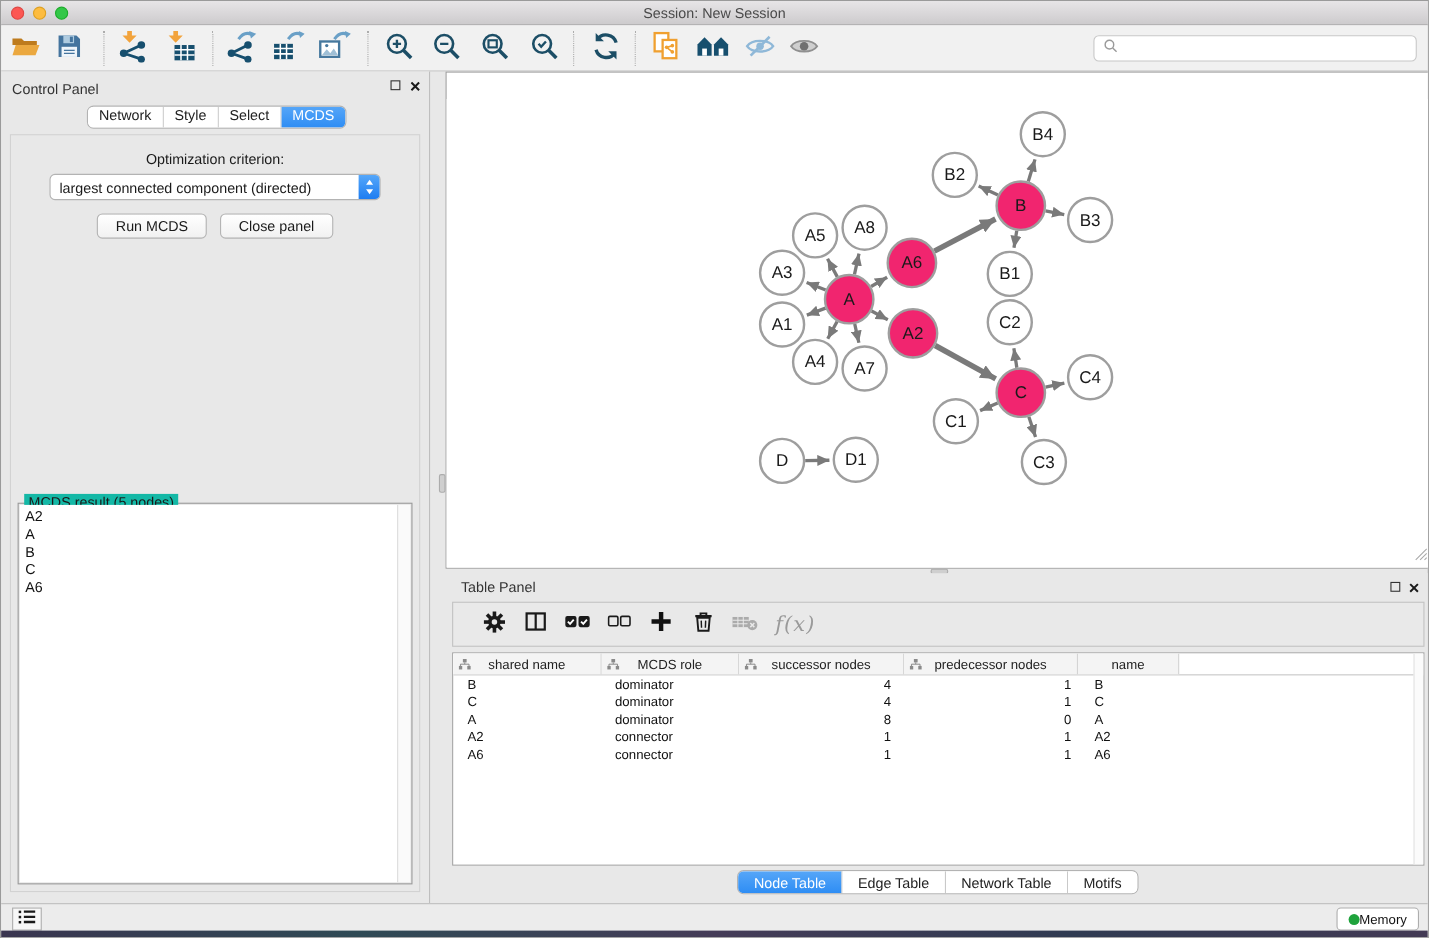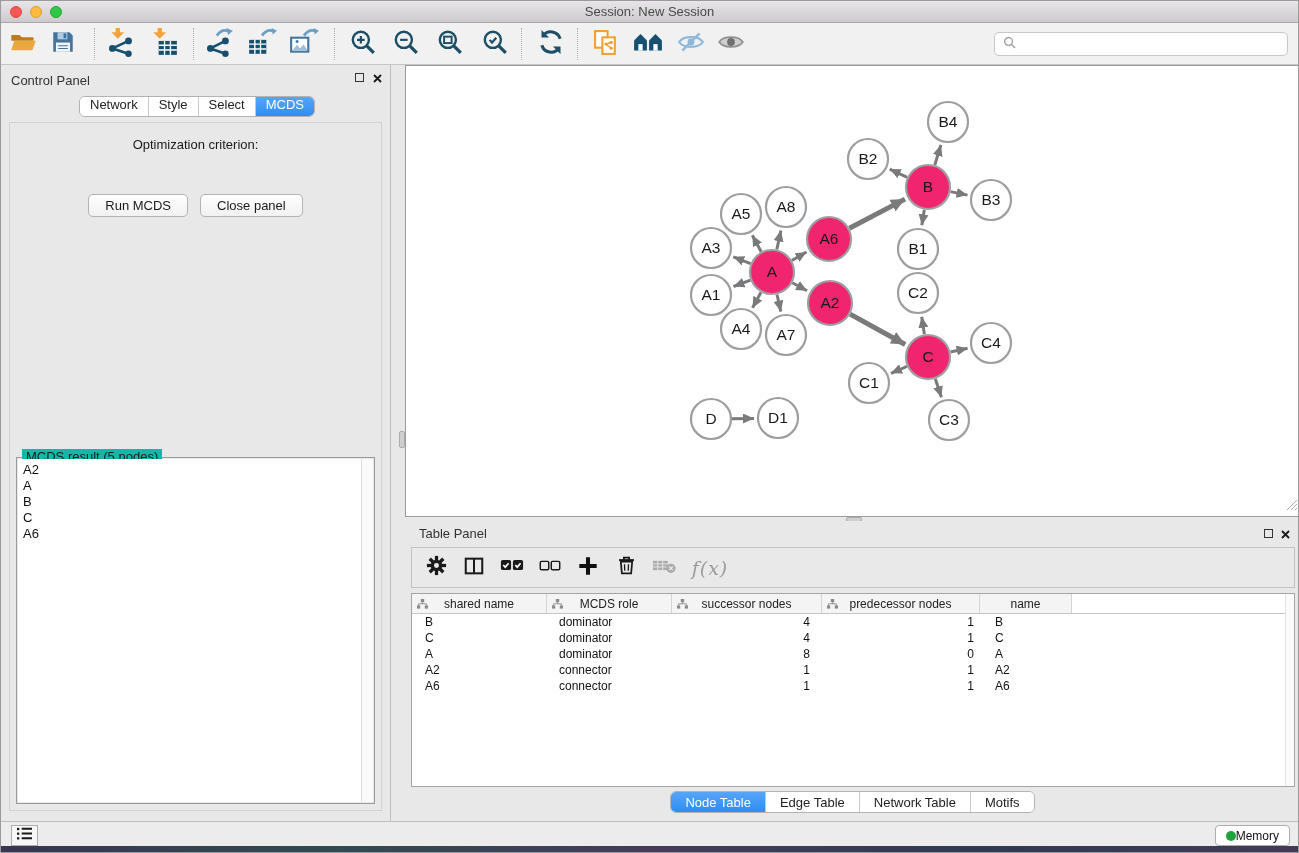--- a/index.html
+++ b/index.html
@@ -63,21 +63,21 @@
   .nw-canvas{position:absolute;left:0;top:24px;right:0;bottom:0;background:#fff;overflow:hidden}
   .nw-grip{position:absolute;right:1px;bottom:1px}
   .side-thumb{position:absolute;left:398px;top:430px;width:6px;height:17px;background:#CFCFCF;border:1px solid #ACACAC;border-radius:2px}
   .bottom-thumb{position:absolute;left:845px;top:516px;width:16px;height:5px;background:#CFCFCF;border:1px solid #ACACAC;border-radius:2px}
 
   
   .table-panel{position:absolute;left:404px;top:520px;width:895px;height:300px;background:#E8E8E8}
   .tp-header{position:absolute;top:5px;left:14px;font-size:13px;color:#333}
   .tp-float{right:27px}.tp-close{right:9px}
   .tp-toolbar{position:absolute;top:26px;left:6px;right:5px;height:41px;background:#E9E9E9;border:1px solid #C2C2C2;
-              display:flex;align-items:center;padding-left:12px;gap:14px}
+              display:flex;align-items:center;padding-left:25px;gap:14px}
   .tp-tool{width:24px;height:26px;display:flex;align-items:center;justify-content:center}
   .fx{font-family:"DejaVu Serif",serif;font-style:italic;font-size:19px;color:#9A9A9A;letter-spacing:1px}
   .tp-table{position:absolute;top:72px;left:6px;right:5px;height:194px;background:#fff;border:1px solid #A5A5A5;overflow:hidden}
   .tp-thead{display:flex;height:20px;background:#fff;border-bottom:1px solid #C6C6C6}
   .th{position:relative;background:#F4F4F4;border-right:1px solid #D4D4D4;font-size:12px;color:#222;
       display:flex;align-items:center;justify-content:center}
   .th .hicon{position:absolute;left:5px;top:5px;line-height:0}
   .w0{width:135px}.w1{width:125px}.w2{width:150px}.w3{width:158px}.w4{width:92px}
   .trow{display:flex;height:16px;line-height:16px;font-size:12px;color:#111}
   .td{white-space:nowrap;overflow:hidden}
@@ -266,20 +266,29 @@
         </svg>
       </span>
     <div class="cp-tabs seg">
         <div class="seg-item">Network</div>
         <div class="seg-item">Style</div>
         <div class="seg-item">Select</div>
         <div class="seg-item active">MCDS</div>
       </div>
     <div class="cp-body">
       <div class="opt-label">Optimization criterion:</div>
+      <div class="select">
+        <span class="sel-text">largest connected component (directed)</span>
+        <span class="sel-cap">
+            <svg viewBox="0 0 10 16" width="10" height="16">
+              <path d="M5 1.5L8.2 6H1.8z" fill="#fff"></path>
+              <path d="M5 14.5L1.8 10H8.2z" fill="#fff"></path>
+            </svg>
+          </span>
+      </div>
       <div class="btn-row">
         <button class="btn">Run MCDS</button>
         <button class="btn">Close panel</button>
       </div>
       <div class="result-group">
         <div class="result-title">MCDS result (5 nodes)</div>
         <div class="result-list" id="mcds-list">
             <div>A2</div>
             <div>A</div>
             <div>B</div>

